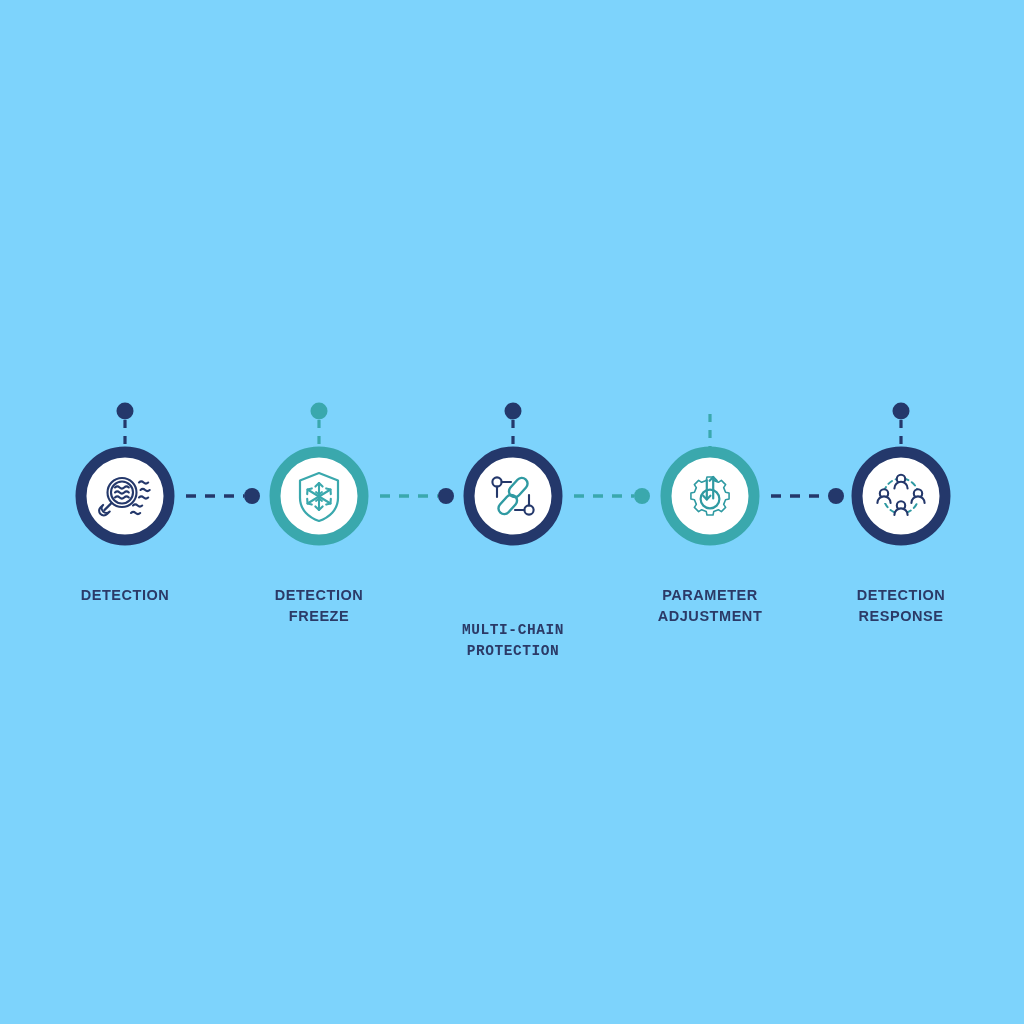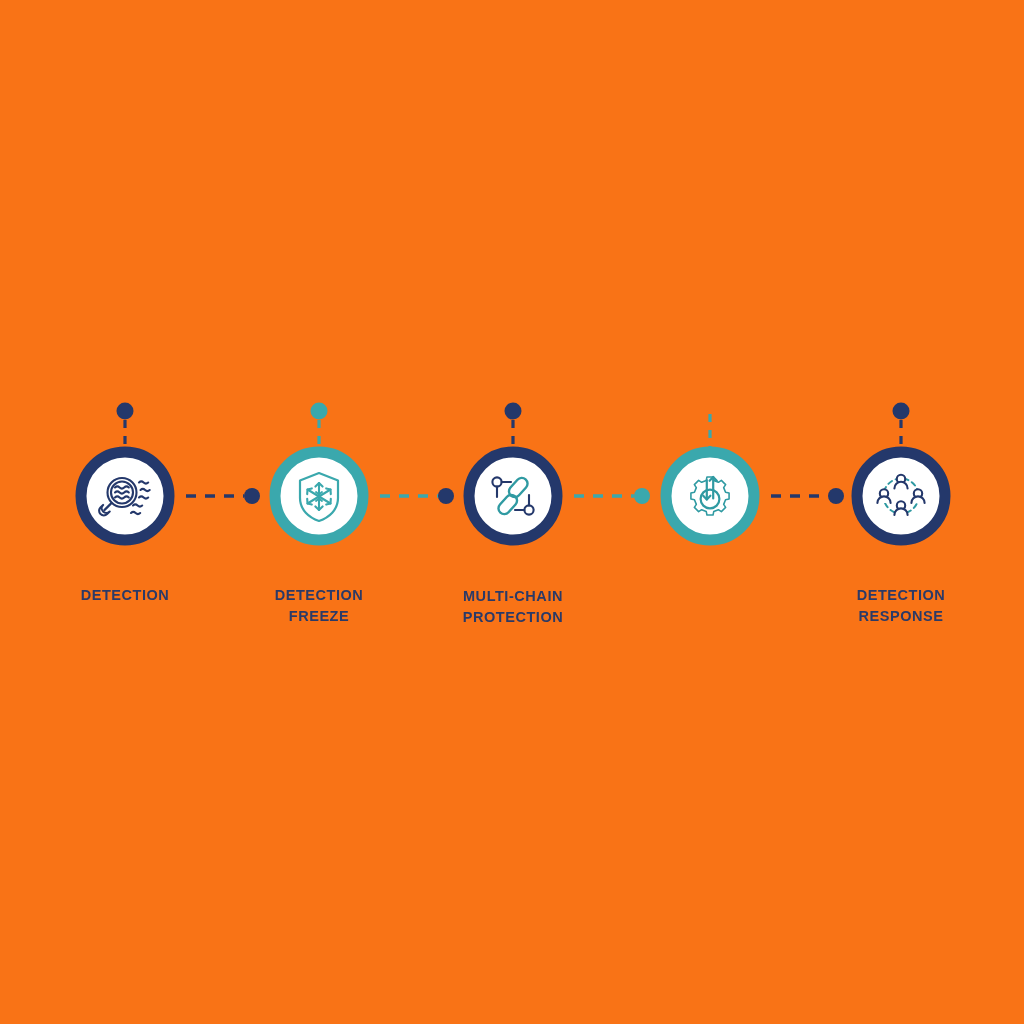--- a/index.html
+++ b/index.html
@@ -10,21 +10,21 @@
   body {
     width: 1024px;
     height: 1024px;
     overflow: hidden;
     font-family: "Liberation Sans", sans-serif;
   }
   #stage {
     position: relative;
     width: 1024px;
     height: 1024px;
-    background: #f97316;
+    background: #7dd3fc;
   }
   #flow-svg {
     position: absolute;
     left: 0;
     top: 0;
     width: 1024px;
     height: 1024px;
   }
   .step-label {
     position: absolute;
@@ -207,20 +207,22 @@
         </g>
       </g>
     </g>
   </svg>
 
   <div class="step-label" style="left:125px; top:585px;">DETECTION</div>
 
   <div class="step-label" style="left:319px; top:585px;">DETECTION
 FREEZE</div>
 
-  <div class="step-label" style="left:513px; top:586px;">MULTI-CHAIN
+  <div class="step-label" style="left:513px; top:620px;font-family:Liberation Mono, monospace;">MULTI-CHAIN
 PROTECTION</div>
 
+  <div class="step-label" style="left:710px; top:585px;">PARAMETER
+ADJUSTMENT</div>
 
   <div class="step-label" style="left:901px; top:585px;">DETECTION
 RESPONSE</div>
 
 </div>
 
 </body></html>

